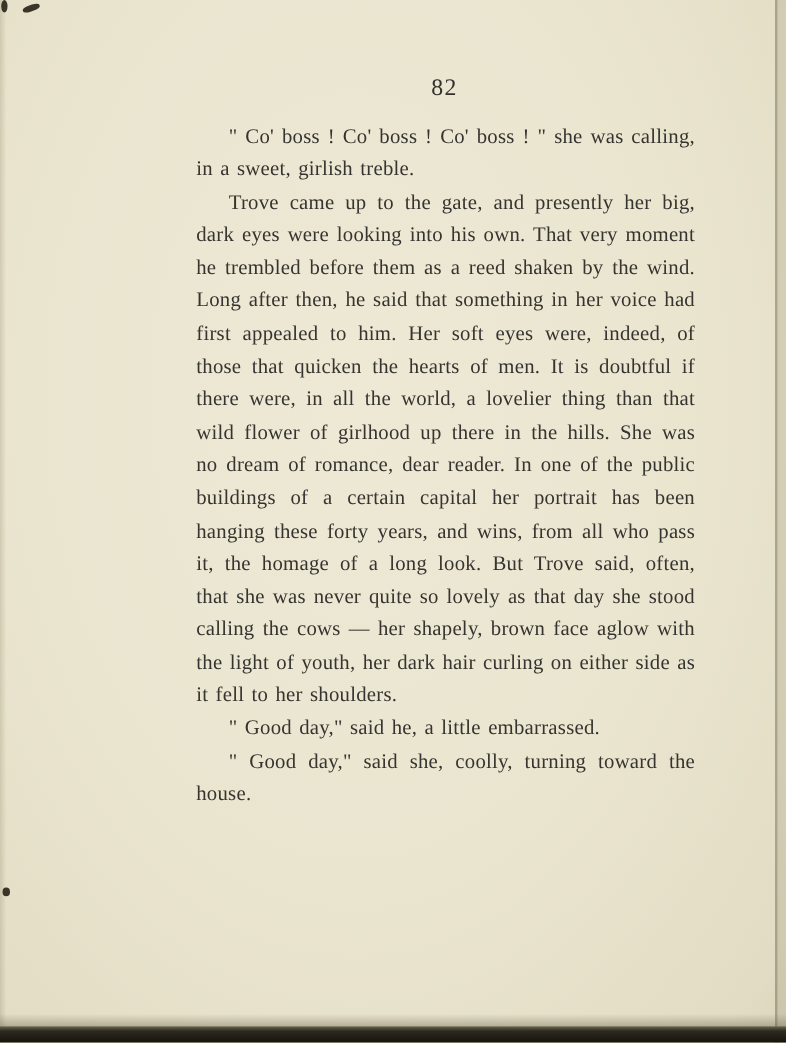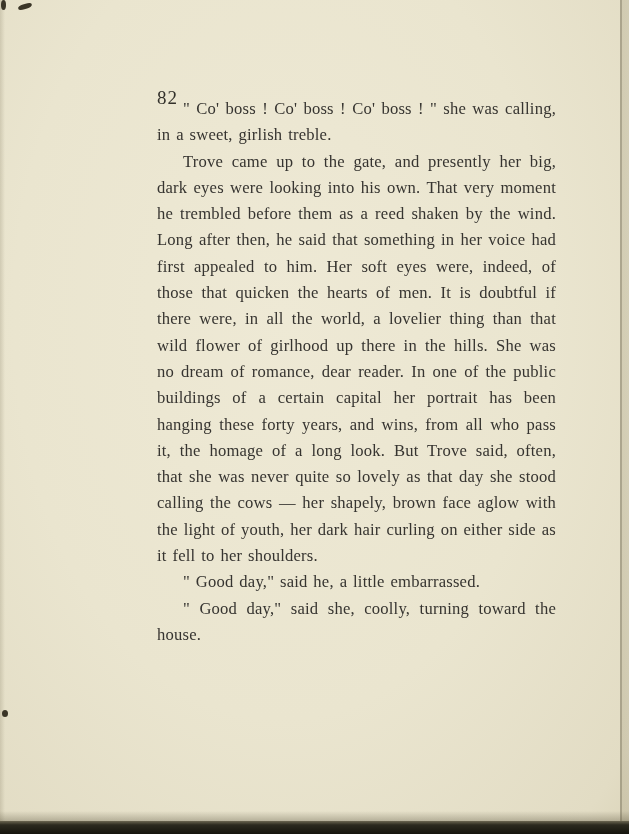--- a/index.html
+++ b/index.html
@@ -62,24 +62,23 @@
   .speck.s2 { left: 2px; top: 710px; width: 6px; height: 7px; }
   .speck.s3 { left: 1px; top: 0px; width: 5px; height: 10px; }
 
   
   .page-header {
     position: absolute;
     left: 157px;
     top: 60px;
     width: 397px;
     display: flex;
-    justify-content: space-between;
+    justify-content: center;
     align-items: baseline;
     color: #33312b;
-    margin-top: 27px;
   }
   .folio {
     font-size: 19px;
     letter-spacing: 1px;
   }
   .running-title {
     font-size: 21px;
     letter-spacing: 3px;
   }
 

